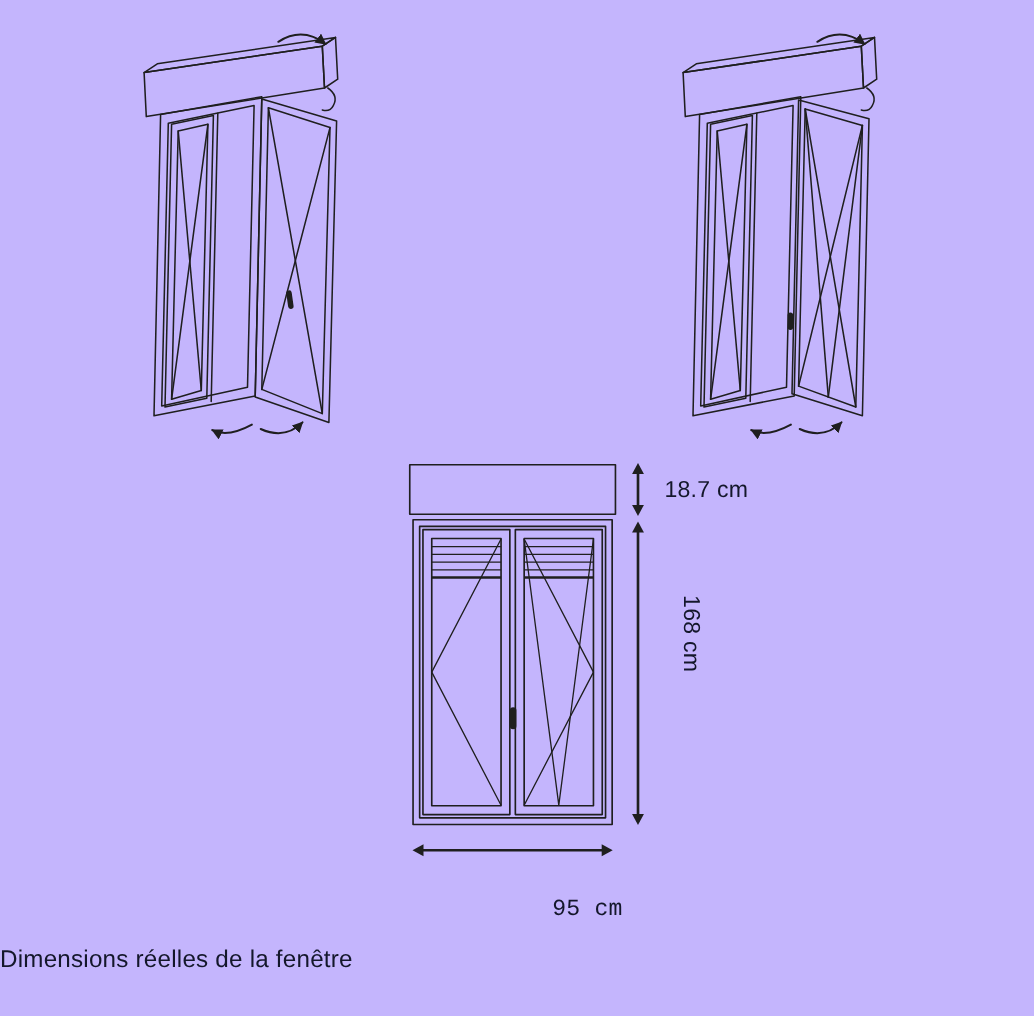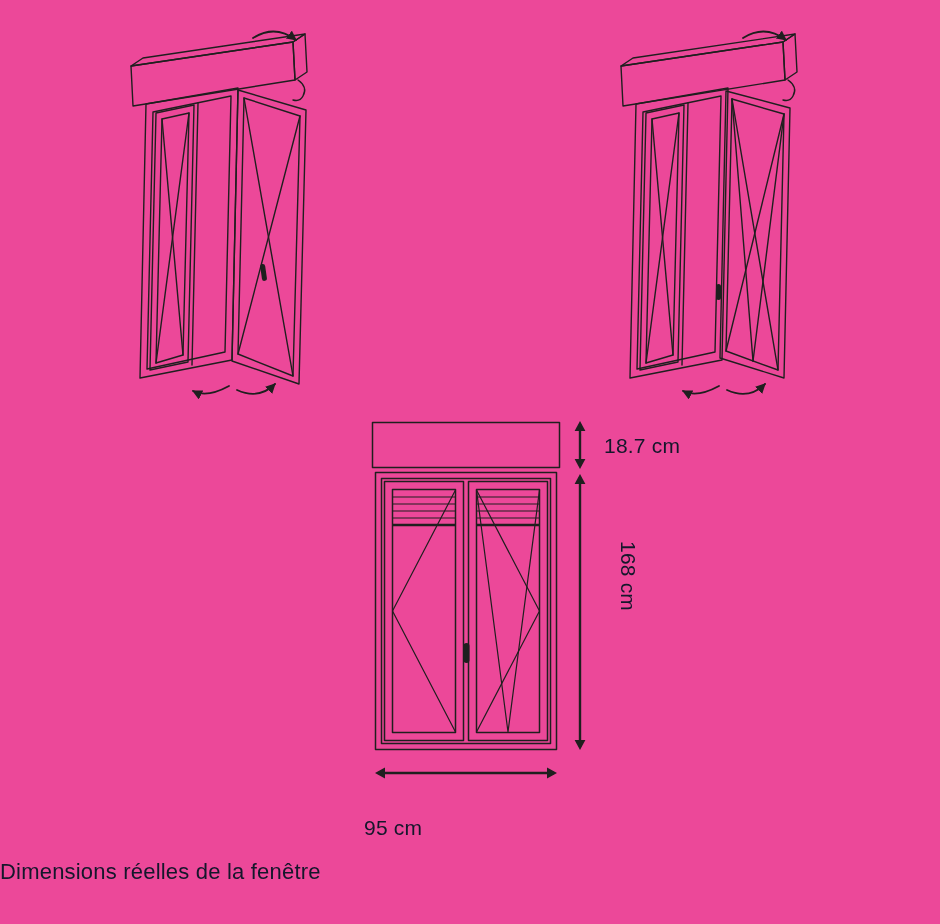--- a/index.html
+++ b/index.html
@@ -1,18 +1,18 @@
 <!DOCTYPE html>
 <html><head>
 <meta charset="utf-8">
 <style>
   * { box-sizing: border-box; }
   html, body { margin: 0; padding: 0; background: #ffffff; }
   body { font-family: "Liberation Sans", sans-serif; color: #14172b; }
-  .canvas { position: relative; width: 940px; height: 924px; background: #ec4899; overflow: hidden; }
+  .canvas { position: relative; width: 940px; height: 924px; background: #c4b5fd; overflow: hidden; }
   .abs { position: absolute; }
   svg.abs { display: block; }
   .dim-label {
     position: absolute;
     font-size: 21px;
     font-weight: 500;
     letter-spacing: 0.2px;
     color: #14172b;
     white-space: nowrap;
   }
@@ -163,17 +163,17 @@
   <svg class="abs" style="left:364px; top:760px;" width="202" height="30" viewBox="0 0 202 30" stroke="#1f1f1f" fill="none">
     <line x1="14" y1="13" x2="190" y2="13" stroke-width="2.4"></line>
     <polygon points="11,13 21,7.6 21,18.4" fill="#1f1f1f" stroke="none"></polygon>
     <polygon points="193,13 183,7.6 183,18.4" fill="#1f1f1f" stroke="none"></polygon>
   </svg>
 
   <div class="dim-label" style="left:604px; top:434px;">18.7 cm</div>
 
   <div class="dim-label vertical" style="left:616px; top:541px;">168 cm</div>
 
-  <div class="dim-label" style="left:364px; top:816px; width:202px; text-align:left;">95 cm</div>
+  <div class="dim-label" style="left:364px; top:816px; width:202px; text-align:right;font-family:Liberation Mono, monospace;">95 cm</div>
 
   <div class="caption">Dimensions réelles de la fenêtre</div>
 
 </div>
 
 </body></html>

